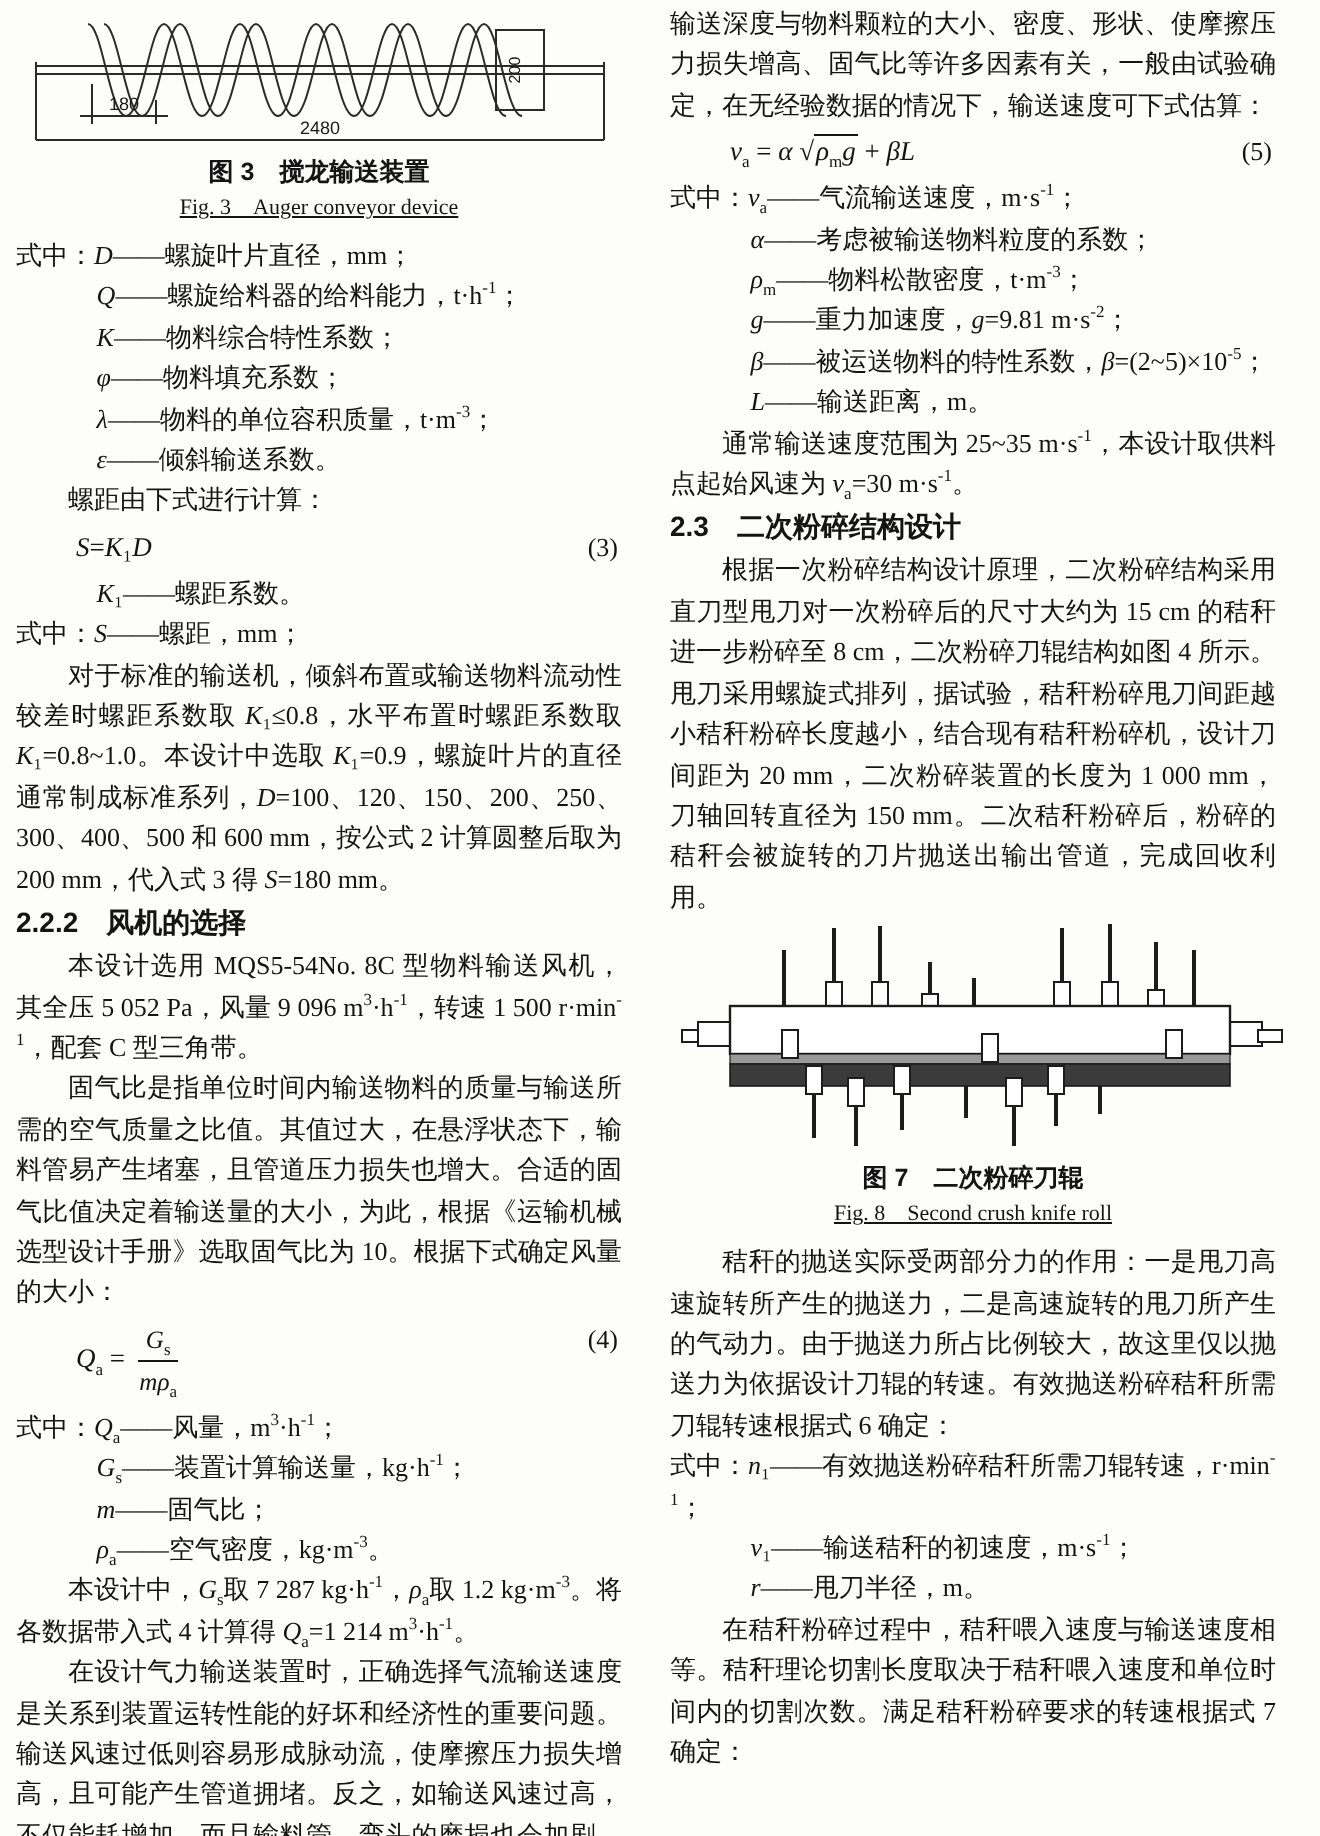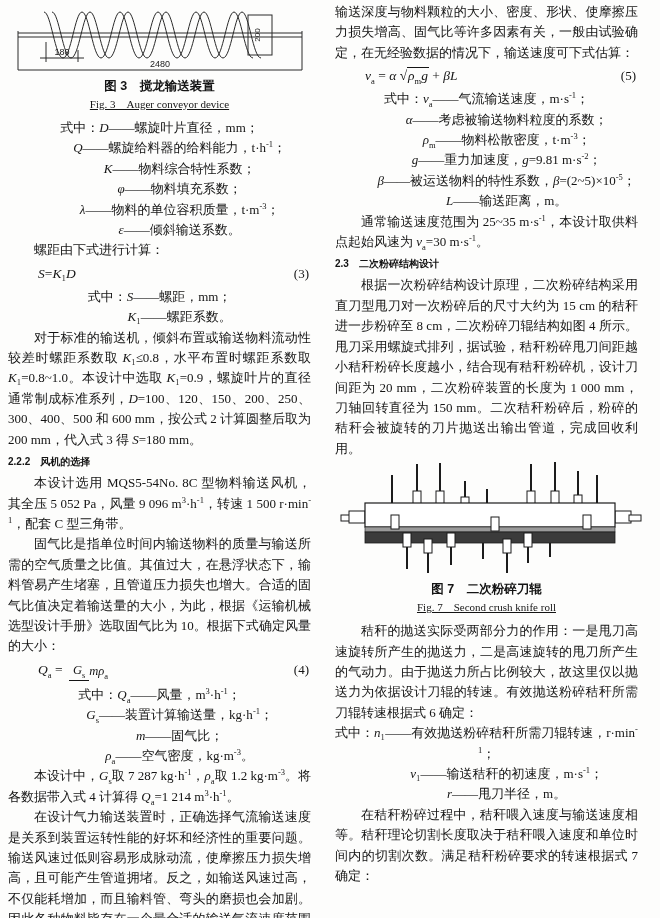--- a/index.html
+++ b/index.html
@@ -7,33 +7,33 @@
     width:660px;height:918px;background:#fdfdfc;overflow:hidden;
     display:flex;gap:24px;padding:2px 8px 0 8px;box-sizing:border-box;
     font-family:"Liberation Serif","DejaVu Serif",serif;color:#141414;
     margin:0 auto;
   }
   .col{width:303px;flex:0 0 303px;}
   .para{font-size:13px;line-height:20.4px;text-align:justify;margin:0;}
   .para.indent{text-indent:2em;}
   .heading{
     font-family:"Liberation Sans","DejaVu Sans",sans-serif;
-    font-weight:bold;font-size:10px;line-height:21px;margin:1px 0;
+    font-weight:bold;font-size:14px;line-height:21px;margin:1px 0;
   }
   .defs{margin:0;}
-  .def-item{font-size:13px;line-height:20.4px;padding-left:3.1em;text-align:center;}
+  .def-item{font-size:13px;line-height:20.4px;padding-left:3.1em;text-align:left;}
   .def-item.first{padding-left:0;}
   i{font-style:italic;font-family:"Liberation Serif","DejaVu Serif",serif;}
   sub,sup{font-size:8.5px;line-height:0;}
   .formula{
     display:flex;align-items:flex-start;font-size:13.5px;
     margin:4px 0 4px 30px;line-height:18px;
   }
   .formula .eqno{margin-left:auto;margin-right:2px;font-size:13px;}
-  .frac{display:inline-flex;flex-direction:row;text-align:center;
+  .frac{display:inline-flex;flex-direction:column;text-align:center;
     vertical-align:middle;margin:0 3px;font-size:12.5px;}
   .frac .num{border-bottom:1.2px solid #141414;padding:0 4px 1px 4px;}
   .frac .den{padding-top:1px;}
   .rad{border-top:1.2px solid #141414;padding:0 1px;}
   .fig{text-align:center;margin:0 0 4px 0;}
   .figcap-cn{
     font-family:"Liberation Sans","DejaVu Sans",sans-serif;font-weight:bold;
     font-size:12.5px;line-height:16px;margin-top:4px;
   }
   .figcap-en{font-size:11px;line-height:16px;margin:2px 0 6px 0;text-decoration:underline;}
@@ -82,22 +82,22 @@
         <div class="def-item"><i>φ</i>——物料填充系数；</div>
         <div class="def-item"><i>λ</i>——物料的单位容积质量，t·m<sup>-3</sup>；</div>
         <div class="def-item"><i>ε</i>——倾斜输送系数。</div>
       </div>
       <div class="para indent">螺距由下式进行计算：</div>
       <div class="formula">
         <span><i>S</i>=<i>K</i>₁<i>D</i></span>
         <span class="eqno">(3)</span>
       </div>
       <div class="defs">
+        <div class="def-item"><i>K</i>₁——螺距系数。</div>
         <div class="def-item first">式中：<i>S</i>——螺距，mm；</div>
-        <div class="def-item"><i>K</i>₁——螺距系数。</div>
       </div>
       <div class="para indent">对于标准的输送机，倾斜布置或输送物料流动性较差时螺距系数取 <i>K</i>₁≤0.8，水平布置时螺距系数取 <i>K</i>₁=0.8~1.0。本设计中选取 <i>K</i>₁=0.9，螺旋叶片的直径通常制成标准系列，<i>D</i>=100、120、150、200、250、300、400、500 和 600 mm，按公式 2 计算圆整后取为 200 mm，代入式 3 得 <i>S</i>=180 mm。</div>
       <div class="heading">2.2.2　风机的选择</div>
       <div class="para indent">本设计选用 MQS5-54No. 8C 型物料输送风机，其全压 5 052 Pa，风量 9 096 m<sup>3</sup>·h<sup>-1</sup>，转速 1 500 r·min<sup>-1</sup>，配套 C 型三角带。</div>
       <div class="para indent">固气比是指单位时间内输送物料的质量与输送所需的空气质量之比值。其值过大，在悬浮状态下，输料管易产生堵塞，且管道压力损失也增大。合适的固气比值决定着输送量的大小，为此，根据《运输机械选型设计手册》选取固气比为 10。根据下式确定风量的大小：</div>
       <div class="formula">
         <span><i>Q</i><sub>a</sub> = <span class="frac">
             <span class="num"><i>G</i><sub>s</sub></span>
             <span class="den"><i>mρ</i><sub>a</sub></span>
           </span></span>
@@ -182,21 +182,21 @@
 
       <g fill="#ffffff" stroke="#1c1c1c" stroke-width="1">
         <rect x="68" y="74" width="8" height="14"></rect>
         <rect x="89" y="80" width="8" height="14"></rect>
         <rect x="112" y="74" width="8" height="14"></rect>
         <rect x="168" y="80" width="8" height="14"></rect>
         <rect x="189" y="74" width="8" height="14"></rect>
       </g>
     </svg>
     <div class="figcap-cn">图 7　二次粉碎刀辊</div>
-    <div class="figcap-en">Fig. 7　Second crush knife roll</div>
+    <div class="figcap-en">Fig. 8　Second crush knife roll</div>
   </div>
       <div class="para indent">秸秆的抛送实际受两部分力的作用：一是甩刀高速旋转所产生的抛送力，二是高速旋转的甩刀所产生的气动力。由于抛送力所占比例较大，故这里仅以抛送力为依据设计刀辊的转速。有效抛送粉碎秸秆所需刀辊转速根据式 6 确定：</div>
       <div class="defs">
         <div class="def-item first">式中：<i>n</i>₁——有效抛送粉碎秸秆所需刀辊转速，r·min<sup>-1</sup>；</div>
         <div class="def-item"><i>v</i>₁——输送秸秆的初速度，m·s<sup>-1</sup>；</div>
         <div class="def-item"><i>r</i>——甩刀半径，m。</div>
       </div>
       <div class="para indent">在秸秆粉碎过程中，秸秆喂入速度与输送速度相等。秸秆理论切割长度取决于秸秆喂入速度和单位时间内的切割次数。满足秸秆粉碎要求的转速根据式 7 确定：</div>
     </div>
 </div>

